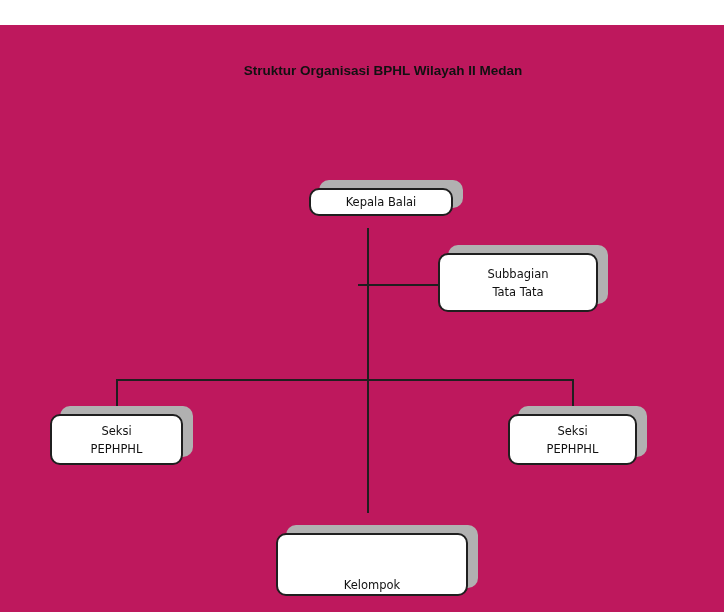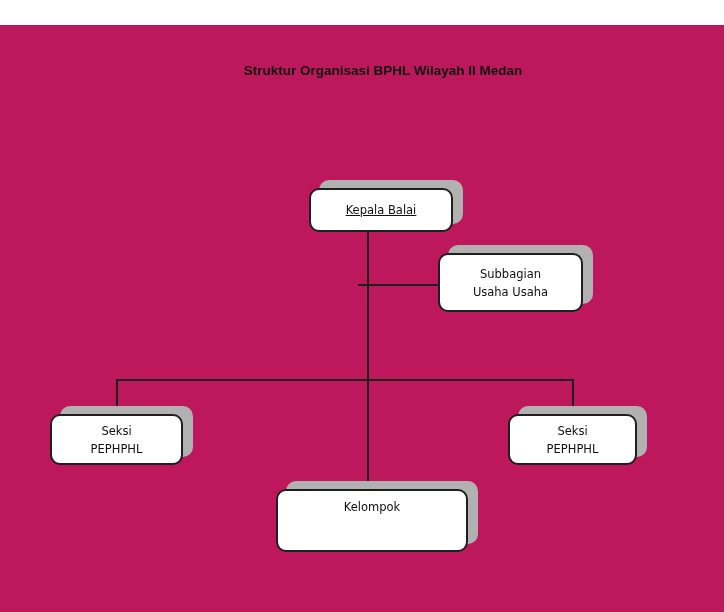--- a/index.html
+++ b/index.html
@@ -37,26 +37,26 @@
     box-shadow: 10px -8px 0 0 #b1b1b1;
     display: flex;
     flex-direction: column;
     align-items: center;
     justify-content: center;
     text-align: center;
     font-size: 11.5px;
     line-height: 18px;
     color: #111111;
   }
-  .node-kepala   { left: 309px; top: 163px; width: 144px; height: 44px; text-decoration: underline; }
-  .node-subbag   { left: 438px; top: 228px; width: 145px; height: 59px; }
+  .node-kepala   { left: 309px; top: 163px; width: 144px; height: 28px; }
+  .node-subbag   { left: 438px; top: 228px; width: 160px; height: 59px; }
   .node-seksi-l  { left:  50px; top: 389px; width: 133px; height: 51px; }
   .node-seksi-r  { left: 508px; top: 389px; width: 129px; height: 51px; }
-  .node-kelompok { left: 276px; top: 464px; width: 192px; height: 63px;
-                   justify-content: flex-start; padding-top: 7px; }
+  .node-kelompok { left: 276px; top: 508px; width: 192px; height: 63px;
+                   justify-content: flex-end; padding-top: 7px; }
   .line {
     position: absolute;
     background: #1f1f1f;
   }
   .v-main  { left: 367px; top: 203px; width: 2px; height: 285px; }
   .h-sub   { left: 358px; top: 259px; width: 80px; height: 2px; }
   .h-main  { left: 116px; top: 354px; width: 458px; height: 2px; }
   .v-left  { left: 116px; top: 354px; width: 2px; height: 36px; }
   .v-right { left: 572px; top: 354px; width: 2px; height: 36px; }
 </style>
@@ -72,21 +72,21 @@
   <div class="line h-main"></div>
   <div class="line v-left"></div>
   <div class="line v-right"></div>
 
   <div class="node node-kepala">
     <span>Kepala Balai</span>
   </div>
 
   <div class="node node-subbag">
     <span>Subbagian</span>
-    <span>Usaha Usaha</span>
+    <span>Tata Tata</span>
   </div>
 
   <div class="node node-seksi-l">
     <span>Seksi</span>
     <span>PEPHPHL</span>
   </div>
 
   <div class="node node-seksi-r">
     <span>Seksi</span>
     <span>PEPHPHL</span>

